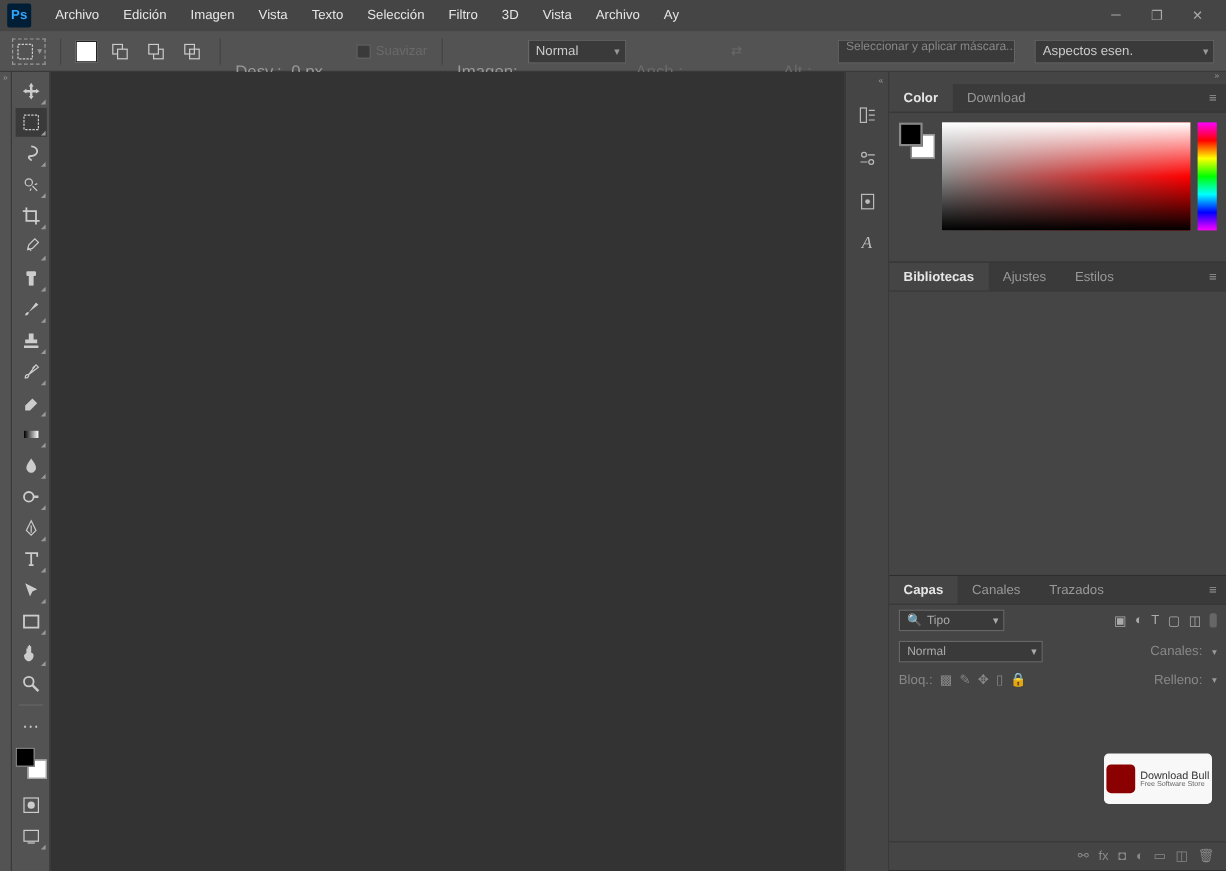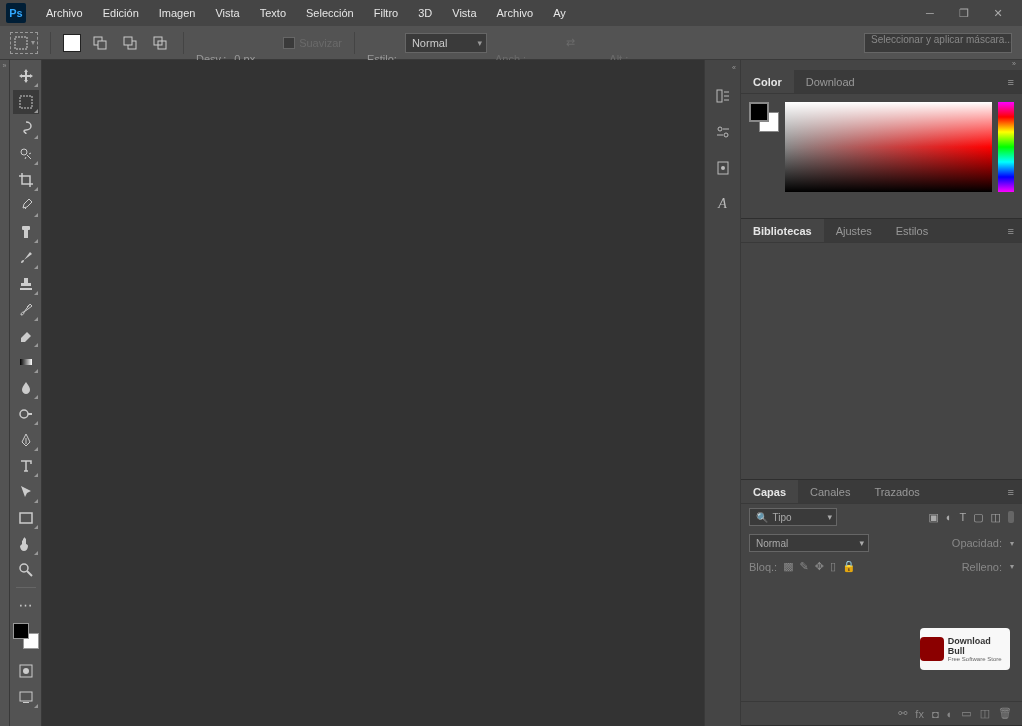--- a/index.html
+++ b/index.html
@@ -12,21 +12,21 @@
 .window-controls { margin-left: auto; display: flex; gap: 14px; padding-right: 8px; color: #aaa; }
 .window-ctrl { width: 20px; height: 14px; display: flex; align-items: center; justify-content: center; cursor: default; font-size: 11px; }
 
 
 .optionsbar { height: 34px; background: #535353; display: flex; align-items: center; padding: 0 10px; border-bottom: 1px solid #393939; gap: 8px; }
 .opt-tool-icon { width: 28px; height: 22px; border: 1px dashed #999; display: flex; align-items: center; justify-content: center; }
 .chev { font-size: 8px; color: #999; margin-left: 2px; }
 .opt-sep { width: 1px; height: 22px; background: #444; margin: 0 4px; }
 .opt-swatch { width: 18px; height: 18px; background: #fff; border: 1px solid #222; }
 .opt-btn { width: 22px; height: 22px; display: flex; align-items: center; justify-content: center; cursor: default; color: #ccc; }
-.opt-label { color: #999; font-size: 11px; margin-top: 32px; }
+.opt-label { color: #999; font-size: 14px; margin-top: 32px; }
 .opt-disabled { color: #6a6a6a; }
 .opt-select { background: #3a3a3a; border: 1px solid #666; color: #ccc; height: 20px; font-size: 11px; padding: 0 18px 0 6px; position: relative; display: flex; align-items: center; width: 82px; }
 .opt-select::after { content: "▾"; position: absolute; right: 4px; font-size: 9px; color: #999; }
 .opt-check { display: flex; align-items: center; gap: 4px; color: #6a6a6a; }
 .opt-check .box { width: 12px; height: 12px; border: 1px solid #666; background: #3a3a3a; }
 .opt-right { margin-left: auto; display: flex; align-items: center; gap: 16px; }
 .opt-mask-btn { background: #3a3a3a; border: 1px solid #666; color: #888; height: 20px; font-size: 10px; padding: 0 6px; width: 148px; overflow: hidden; white-space: nowrap; }
 .opt-workspace { background: #3a3a3a; border: 1px solid #666; color: #ccc; height: 20px; font-size: 11px; padding: 0 18px 0 6px; width: 150px; display: flex; align-items: center; position: relative; }
 .opt-workspace::after { content: "▾"; position: absolute; right: 4px; font-size: 9px; color: #999; }
 
@@ -140,29 +140,30 @@
     </div>
   <div class="opt-sep"></div>
   <span class="opt-label">Desv.:</span>
   <span class="opt-label">0 px</span>
   <div style="width:12px"></div>
   <div class="opt-check">
     <div class="box"></div>
     <span>Suavizar</span>
   </div>
   <div class="opt-sep"></div>
-  <span class="opt-label">Estilo:</span>
+  <span class="opt-label">Imagen:</span>
   <div class="opt-select">Normal</div>
   <span class="opt-label opt-disabled">Anch.:</span>
   <div style="width:24px"></div>
   <span class="opt-disabled">⇄</span>
   <div style="width:18px"></div>
   <span class="opt-label opt-disabled">Alt.:</span>
   <div class="opt-right">
     <div class="opt-mask-btn">Seleccionar y aplicar máscara...</div>
+    <div class="opt-workspace">Aspectos esen.</div>
   </div>
 </div>
 
 <div class="main">
   <div class="expand-strip">»</div>
 
   <div class="tools">
     <div class="tool">
         <svg viewBox="0 0 16 16">
           <path d="M8 1l2 3h-1v3h3v-1l3 2-3 2v-1h-3v3h1l-2 3-2-3h1v-3h-3v1l-3-2 3-2v1h3v-3h-1z" fill="#ccc"></path>
@@ -392,21 +393,21 @@
             <span>▣</span>
             <span>◐</span>
             <span>T</span>
             <span>▢</span>
             <span>◫</span>
             <span style="background:#666;width:6px;height:12px;display:inline-block;border-radius:2px;"></span>
           </div>
         </div>
         <div class="layer-row">
           <div class="layer-select" style="width:120px">Normal</div>
-          <span style="margin-left:auto">Opacidad:</span>
+          <span style="margin-left:auto">Canales:</span>
           <span class="chev">▾</span>
         </div>
         <div class="layer-row">
           <span>Bloq.:</span>
           <span>▩</span>
           <span>✎</span>
           <span>✥</span>
           <span>▯</span>
           <span>🔒</span>
           <span style="margin-left:auto">Relleno:</span>
@@ -423,16 +424,16 @@
           <span>🗑</span>
         </div>
       </div>
     </div>
   </div>
 </div>
 
 <div class="watermark">
   <div class="bull"></div>
   <div>
-    <div style="font-weight:bold;font-size:9px;color:#333">Download Bull</div>
+    <div style="font-weight:normal;font-size:9px;color:#333">Download Bull</div>
     <div style="font-size:6px">Free Software Store</div>
   </div>
 </div>
 
 </body></html>

